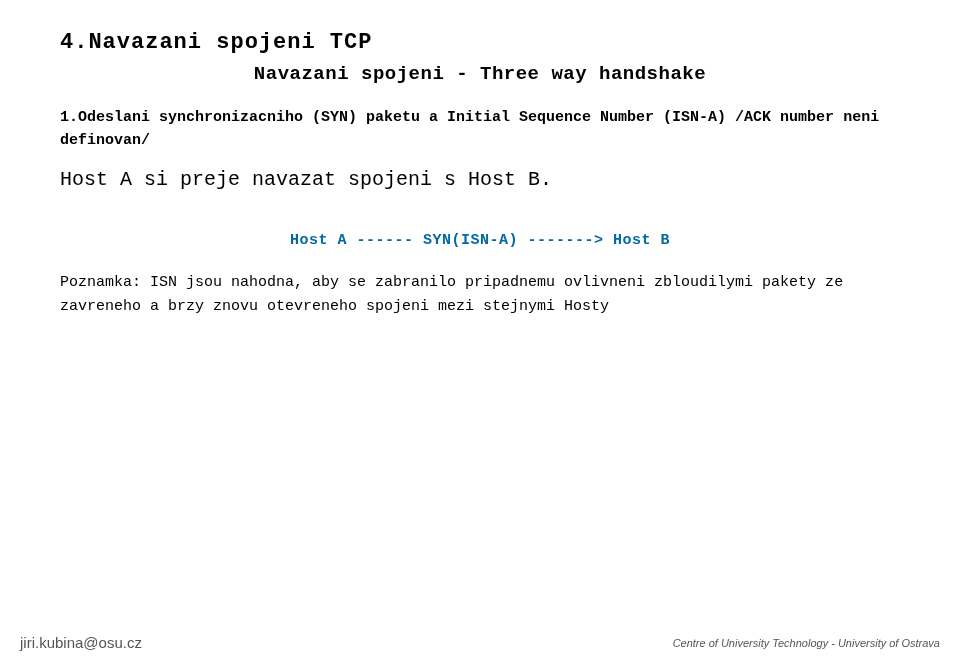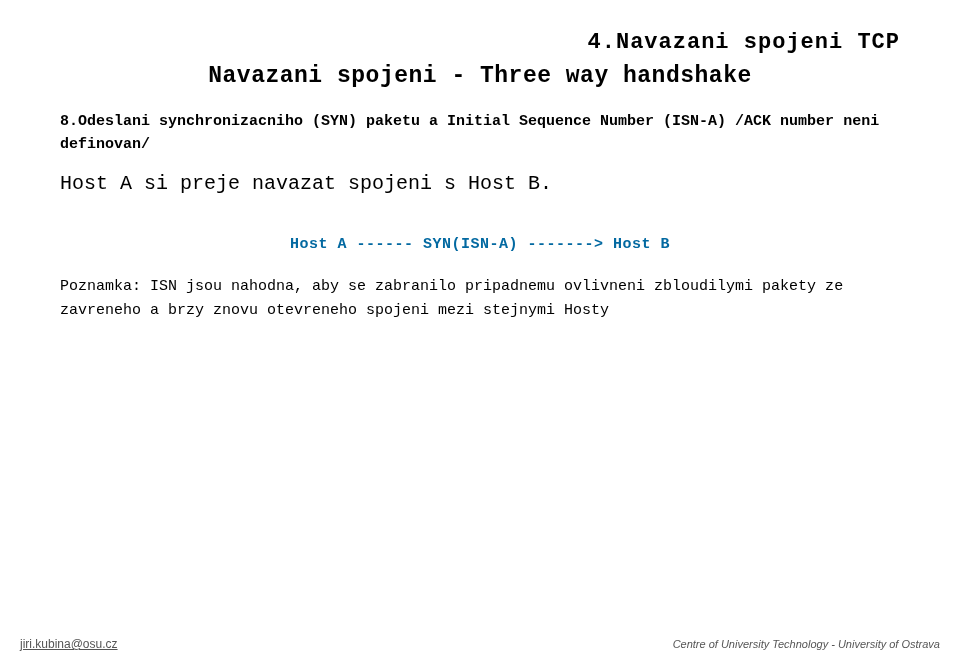--- a/index.html
+++ b/index.html
@@ -20,31 +20,31 @@
     .page-container {
       width: 960px;
       height: 665px;
       padding: 30px 60px 40px 60px;
       position: relative;
       display: flex;
       flex-direction: column;
     }
 
     .main-title {
-      text-align: right;
+      text-align: left;
       font-size: 22px;
       font-weight: bold;
       color: #000;
       margin-bottom: 8px;
       letter-spacing: 1px;
     }
 
     .subtitle {
       text-align: center;
-      font-size: 23px;
+      font-size: 19px;
       font-weight: bold;
       color: #000;
       margin-bottom: 22px;
       letter-spacing: 0.5px;
     }
 
     .section-title {
       font-size: 15px;
       font-weight: bold;
       color: #000;
@@ -80,43 +80,42 @@
       left: 0;
       right: 0;
       width: 960px;
       display: flex;
       justify-content: space-between;
       align-items: center;
       padding: 0 20px;
     }
 
     .footer-left {
-      font-size: 12px;
+      font-size: 15px;
       color: #555;
-      text-decoration: underline;
       font-family: Arial, sans-serif;
     }
 
     .footer-right {
       font-size: 11px;
       color: #555;
       font-family: Arial, sans-serif;
       font-style: italic;
     }
   </style>
 </head>
 <body>
 
 <div class="page-container">
 
   <h1 class="main-title">4.Navazani spojeni TCP</h1>
 
   <p class="subtitle">Navazani spojeni - Three way handshake</p>
 
-  <p class="section-title">8.Odeslani synchronizacniho (SYN) paketu a Initial Sequence Number (ISN-A) /ACK number neni definovan/</p>
+  <p class="section-title">1.Odeslani synchronizacniho (SYN) paketu a Initial Sequence Number (ISN-A) /ACK number neni definovan/</p>
 
   <p class="body-text">Host A si preje navazat spojeni s Host B.</p>
 
 
   <p class="diagram-line">Host A ------ SYN(ISN-A) -------&gt; Host B</p>
 
   <p class="note-text">Poznamka: ISN jsou nahodna, aby se zabranilo pripadnemu ovlivneni zbloudilymi pakety ze zavreneho a brzy znovu otevreneho spojeni mezi stejnymi Hosty</p>
 
 </div>
 

